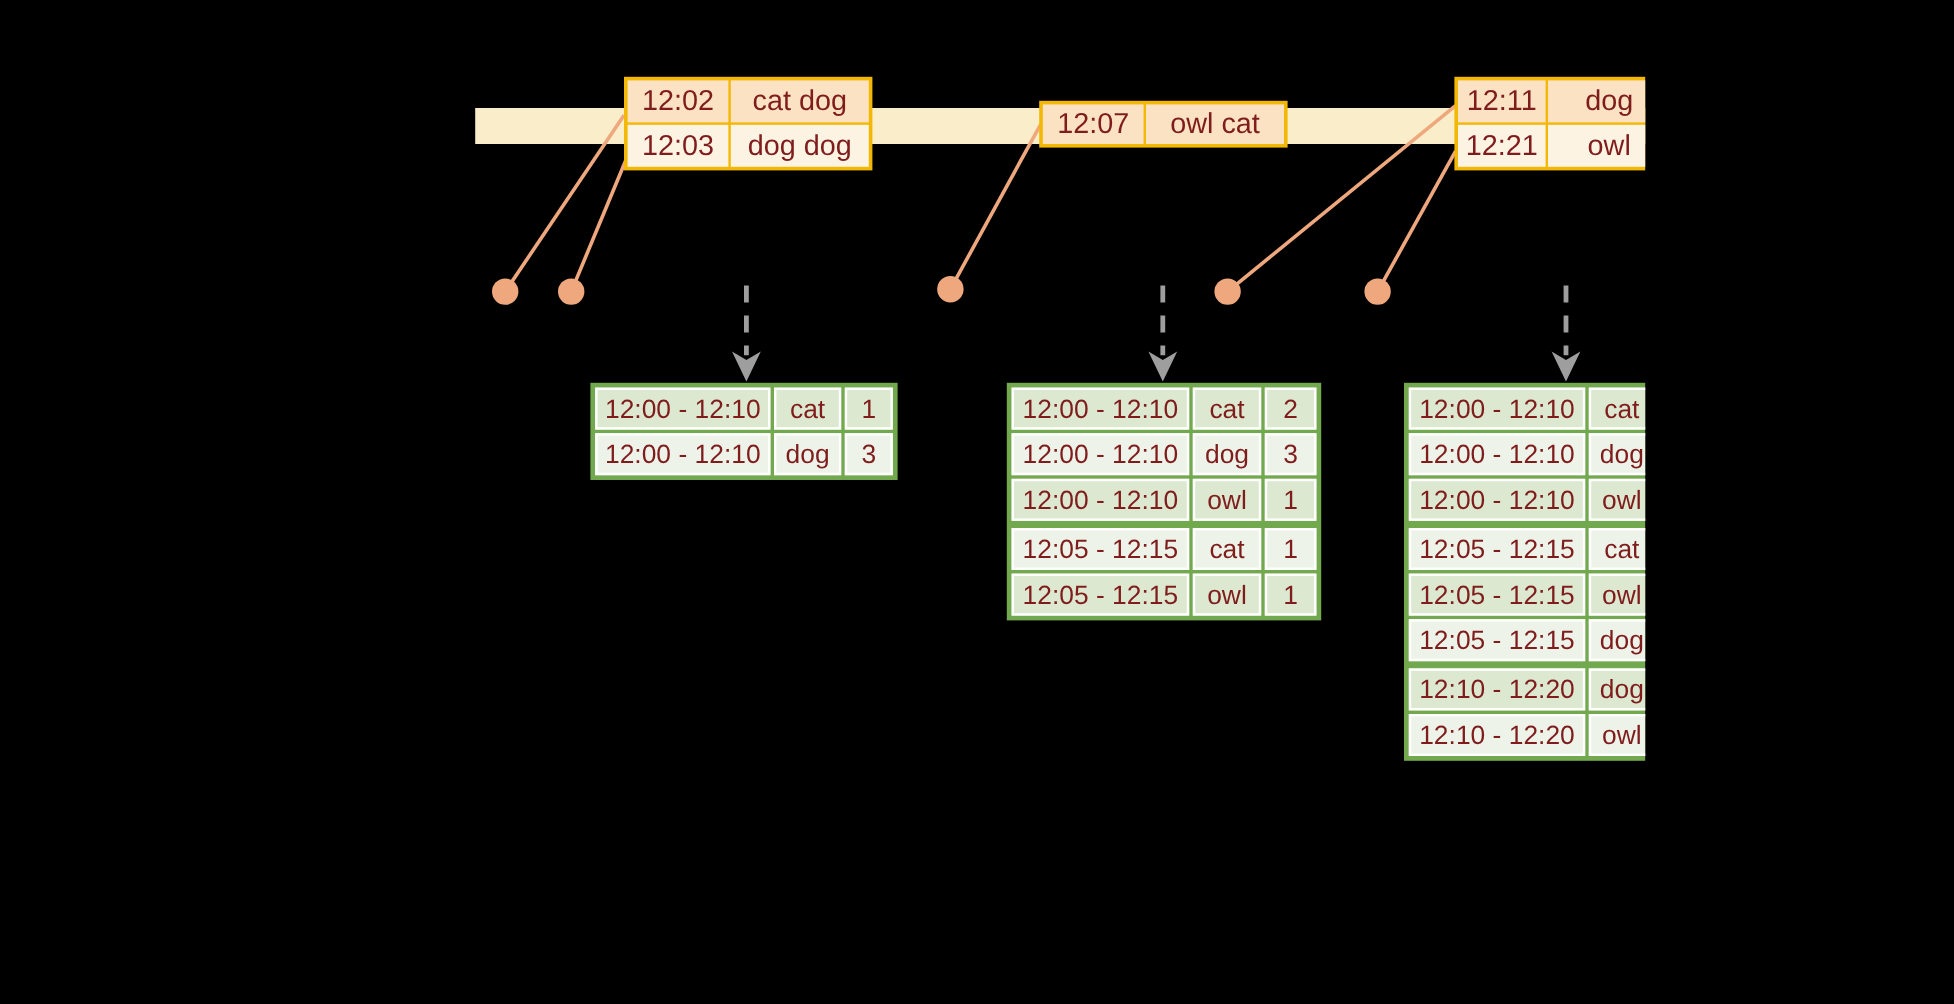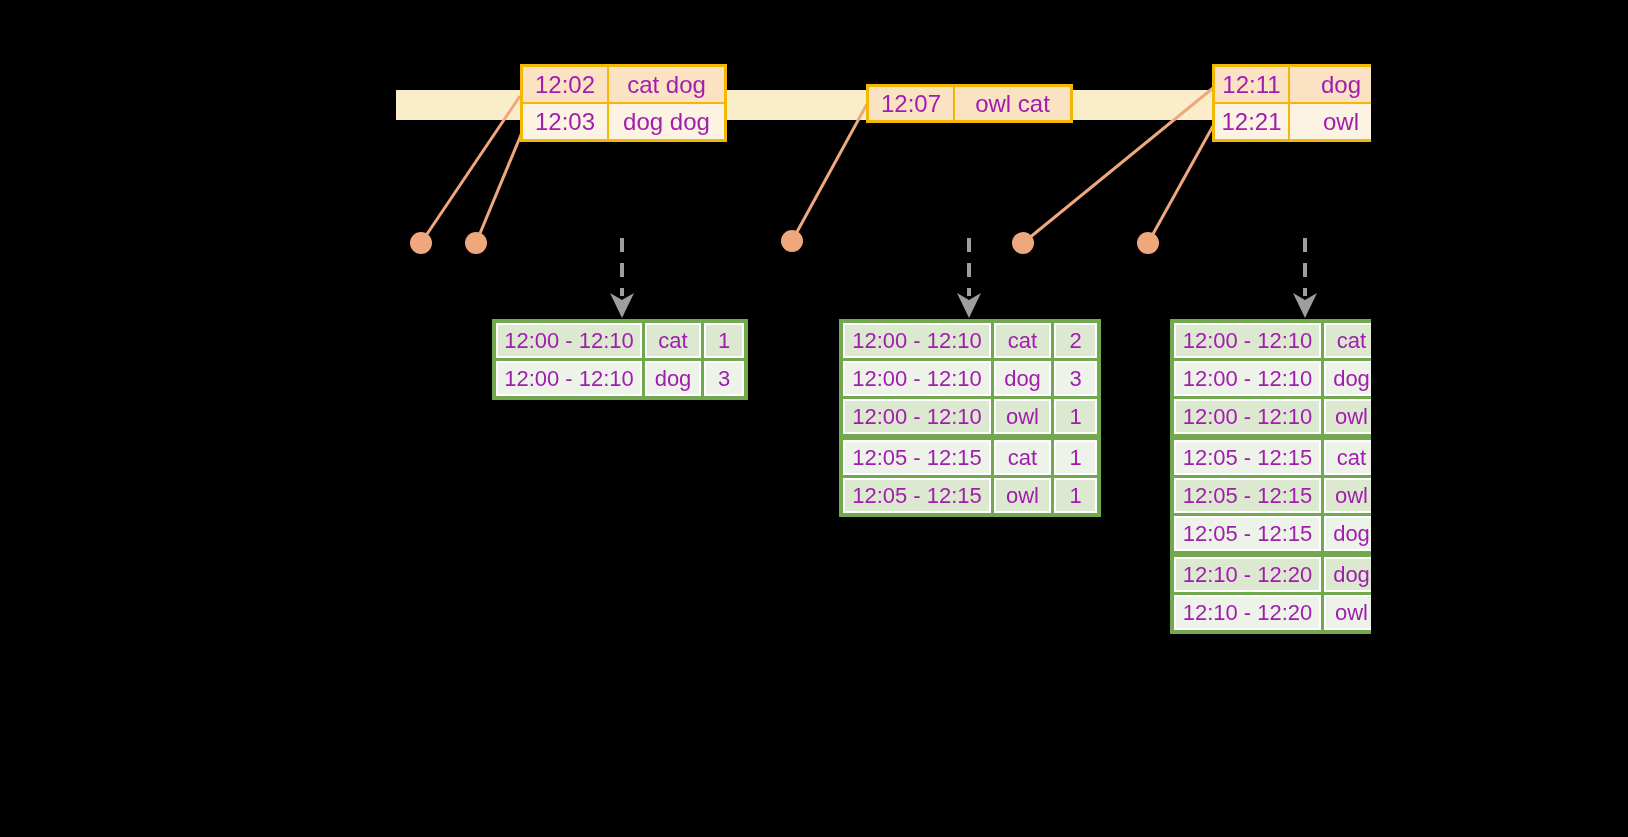--- a/index.html
+++ b/index.html
@@ -1,19 +1,19 @@
 <!DOCTYPE html>
 <html><head>
 <meta charset="utf-8">
 <style>
   html, body { margin:0; padding:0; background:#000; }
   .canvas {
     position:relative; width:1371px; height:837px; background:#000;
     font-family:"Liberation Sans","DejaVu Sans",sans-serif;
-    color:#a21caf; overflow:hidden;
+    color:#7f1d1d; overflow:hidden;
   }
   .layer { position:absolute; left:0; top:0; }
 
   
   .event-box { position:absolute; display:grid; gap:2px; padding:3px; background:#f2b804; }
   .box1 { left:520px; top:64px; grid-template-columns:84px 115px; }
   .box2 { left:866px; top:84px; grid-template-columns:84px 115px; }
   .box3 { left:1212px; top:64px; grid-template-columns:73px 102px; }
   .ecell { display:flex; align-items:center; justify-content:center;
            font-size:24px; height:35px; white-space:nowrap; }

